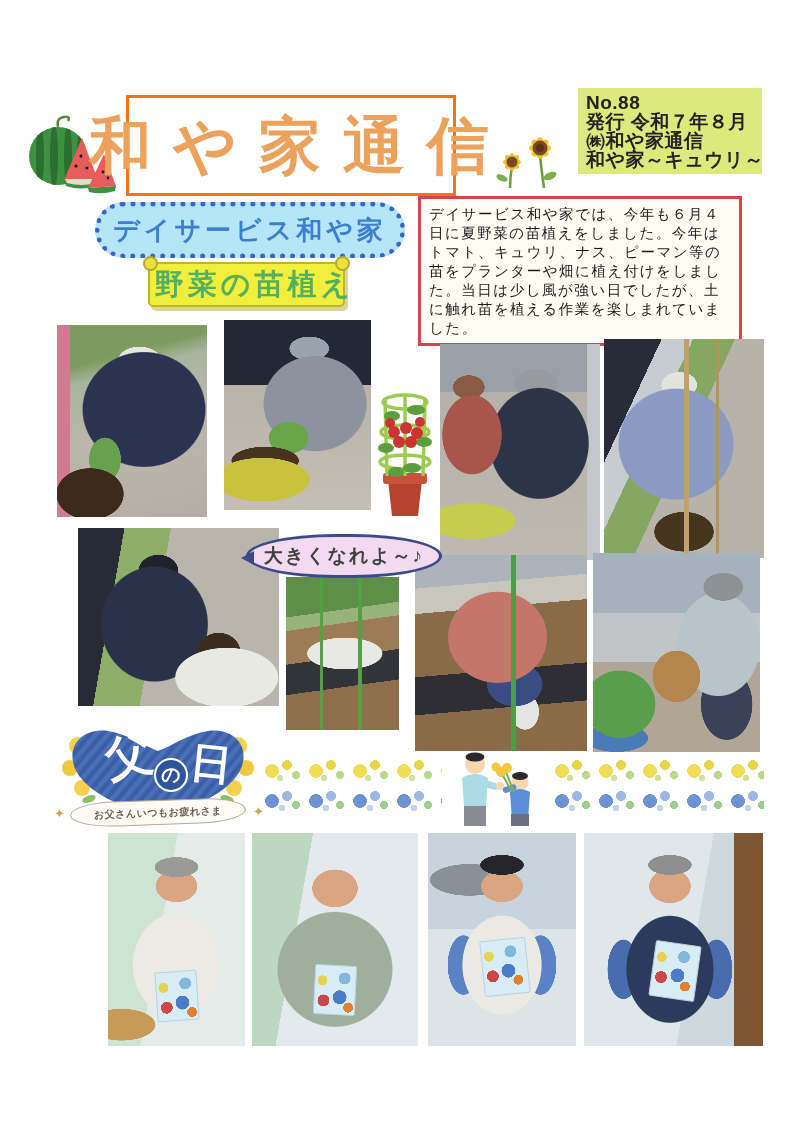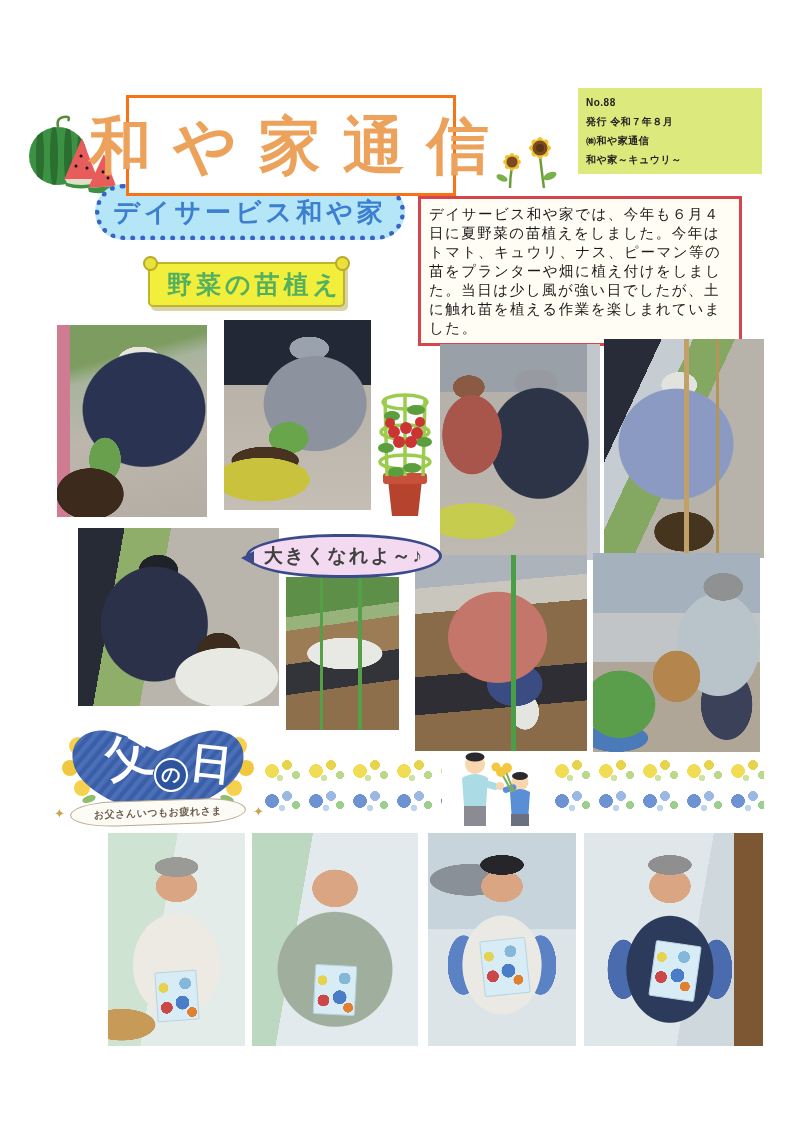--- a/index.html
+++ b/index.html
@@ -5,36 +5,36 @@
   html,body{margin:0;padding:0;background:#fff;}
   .page{position:relative;width:800px;height:1130px;background:#fff;overflow:hidden;
         font-family:"Liberation Sans",sans-serif;}
 
   
   .title-box{position:absolute;left:126px;top:95px;width:330px;height:101px;
     border:3px solid #f97316;background:#fff;display:flex;align-items:center;justify-content:center;box-sizing:border-box;z-index:1;}
   .title-text{font-size:62px;font-weight:bold;color:var(--c-title,#eda25c);letter-spacing:22px;padding-left:18px;white-space:nowrap;}
   .info-box{position:absolute;left:578px;top:88px;width:184px;height:86px;background:var(--c-info_bg,#dce97c);
     box-sizing:border-box;padding:5px 8px;z-index:1;}
-  .info-line{font-size:10px;line-height:19px;color:#222;font-weight:bold;letter-spacing:0.5px;white-space:nowrap;}
+  .info-line{font-size:19px;line-height:19px;color:#222;font-weight:bold;letter-spacing:0.5px;white-space:nowrap;}
   .watermelon{position:absolute;left:26px;top:112px;width:98px;height:82px;}
   .sunflowers{position:absolute;left:490px;top:126px;width:78px;height:64px;z-index:2;}
 
   
-  .service-box{position:absolute;left:95px;top:184px;width:310px;height:56px;background:#b5e6f8;
+  .service-box{position:absolute;left:95px;top:202px;width:310px;height:56px;background:#b5e6f8;
     border:5px dotted #3a63c8;border-radius:30px;display:flex;align-items:center;justify-content:center;box-sizing:border-box;}
   .service-text{font-size:26px;font-weight:bold;color:var(--c-service,#3c7fd0);letter-spacing:4px;white-space:nowrap;}
   .event-banner{position:absolute;left:148px;top:262px;width:197px;height:45px;background:#f2ee3c;
     border:2px solid #c2b32c;border-radius:5px;box-shadow:3px 4px 0 rgba(170,160,60,.45);
     display:flex;align-items:center;justify-content:center;box-sizing:border-box;}
   .event-banner::before{content:"";position:absolute;left:-7px;top:-8px;width:11px;height:11px;border-radius:50%;
     background:#e8e23a;border:2px solid #b9a928;}
   .event-banner::after{content:"";position:absolute;right:-7px;top:-8px;width:11px;height:11px;border-radius:50%;
     background:#e8e23a;border:2px solid #b9a928;}
-  .event-text{font-size:25px;font-weight:bold;color:var(--c-event,#53b060);letter-spacing:4px;white-space:nowrap;margin-left:16px;}
+  .event-text{font-size:29px;font-weight:bold;color:var(--c-event,#53b060);letter-spacing:4px;white-space:nowrap;margin-left:16px;}
 
   
   .intro-box{position:absolute;left:418px;top:196px;width:324px;height:150px;border:3px solid #d6454e;
     background:#fffdf4;box-sizing:border-box;padding:6px 8px;}
   .intro-text{font-size:14.5px;line-height:19px;color:#1a1a1a;letter-spacing:1.5px;}
 
   
   .photo{position:absolute;background-color:#cfcac2;}
   .p1{left:57px;top:325px;width:150px;height:192px;background:
     radial-gradient(ellipse 34px 26px at 22% 88%,#3c2b1d 98%,transparent),

